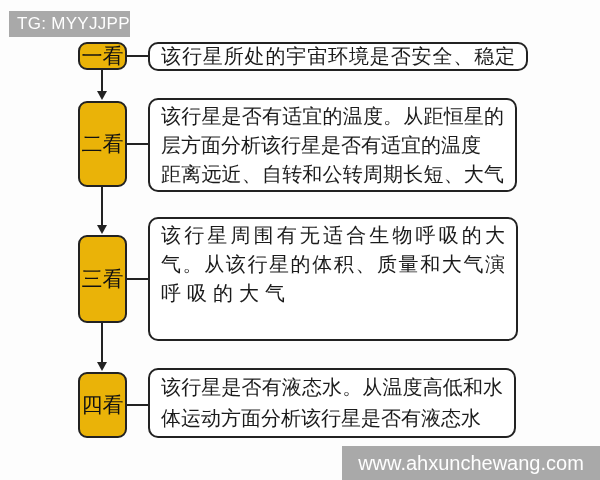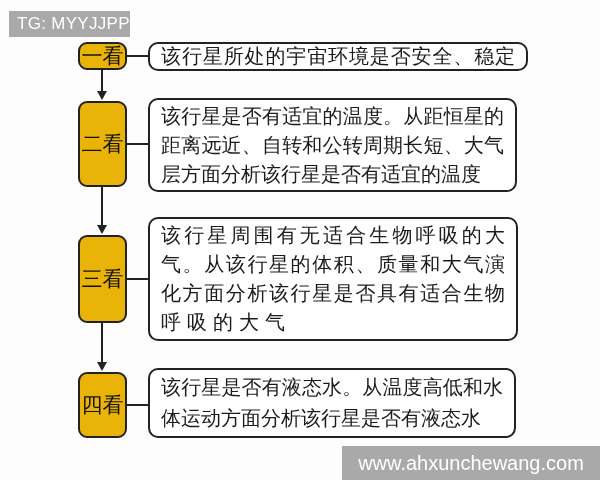--- a/index.html
+++ b/index.html
@@ -63,35 +63,34 @@
 
   <div class="vline v1"></div>
   <div class="ahead a1"></div>
 
   <div class="step step2">
     <span class="step-label">二看</span>
   </div>
   <div class="hline h2"></div>
   <div class="desc desc2">
     <div class="line fill">该行星是否有适宜的温度。从距恒星的</div>
+    <div class="line">层方面分析该行星是否有适宜的温度</div>
     <div class="line fill">距离远近、自转和公转周期长短、大气</div>
-    <div class="line">层方面分析该行星是否有适宜的温度</div>
   </div>
 
   <div class="vline v2"></div>
   <div class="ahead a2"></div>
 
   <div class="step step3">
     <span class="step-label">三看</span>
   </div>
   <div class="hline h3"></div>
   <div class="desc desc3">
     <div class="line fill">该行星周围有无适合生物呼吸的大</div>
     <div class="line fill">气。从该行星的体积、质量和大气演</div>
-    <div class="line fill">化方面分析该行星是否具有适合生物</div>
     <div class="line spread">呼吸的大气</div>
   </div>
 
   <div class="vline v3"></div>
   <div class="ahead a3"></div>
 
   <div class="step step4">
     <span class="step-label">四看</span>
   </div>
   <div class="hline h4"></div>

